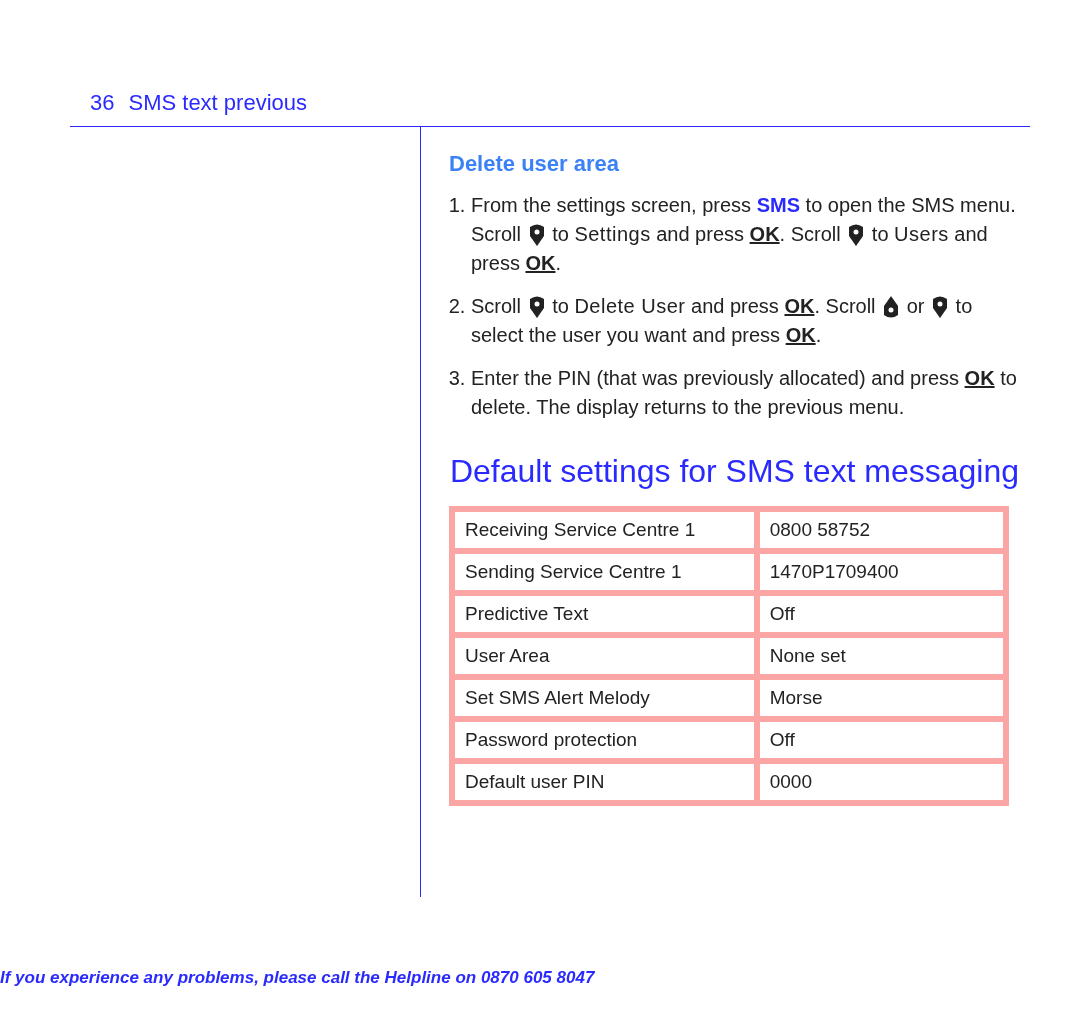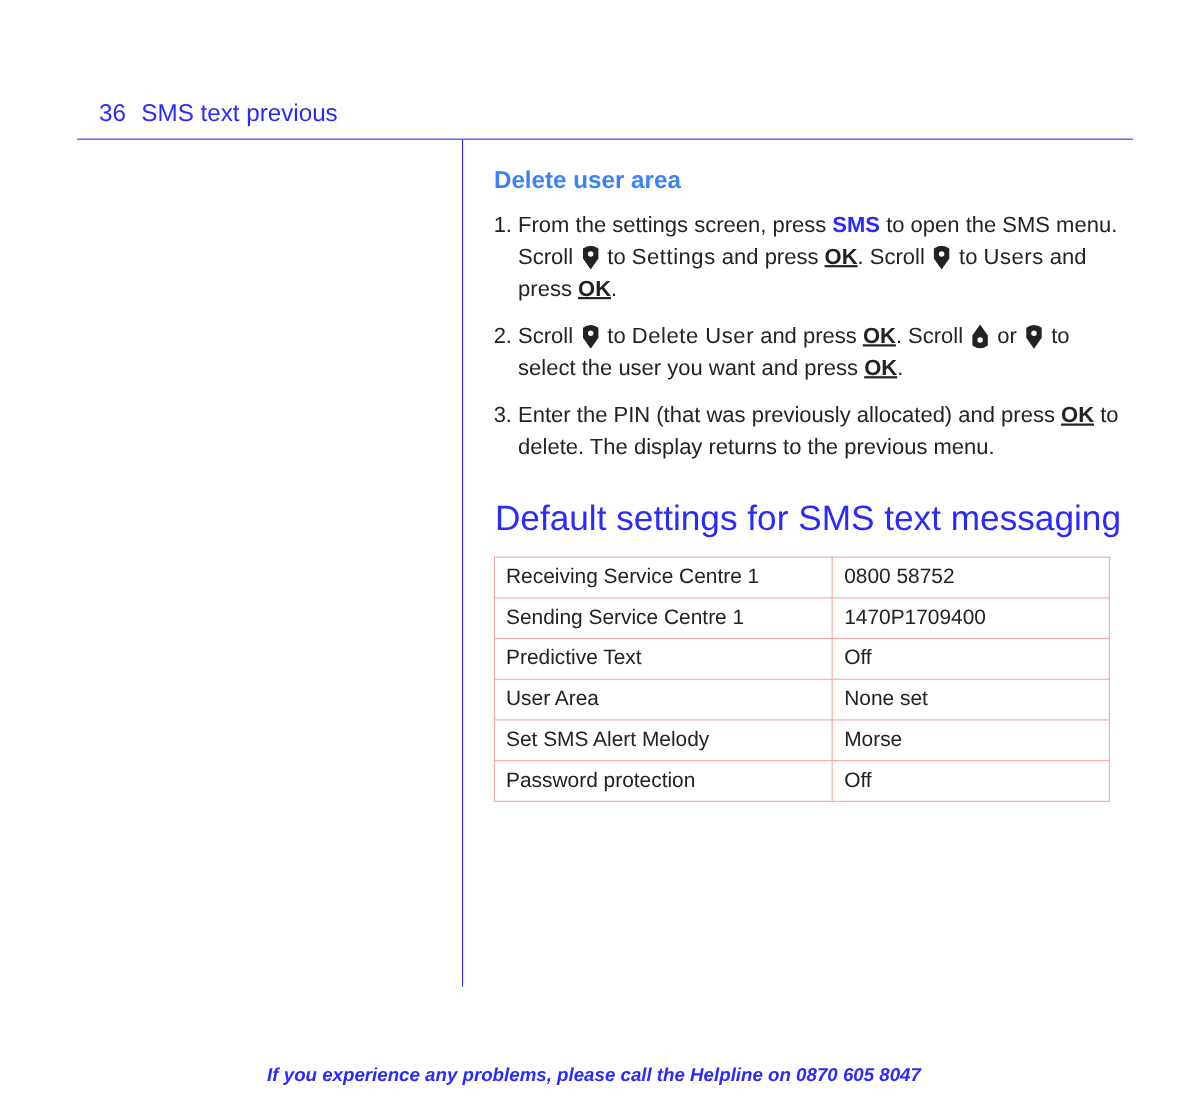--- a/index.html
+++ b/index.html
@@ -103,31 +103,30 @@
     display: block;
     width: 20px;
     height: 22px;
   }
   table.settings {
     border-collapse: collapse;
     width: 560px;
     font-size: 19px;
   }
   table.settings td {
-    border: 1px solid #fca5a5;
+    border: 6px solid #fca5a5;
     padding: 7px 10px;
     color: #222;
   }
   table.settings td.label-cell { width: 55%; }
   .footer-note {
     position: absolute;
     bottom: 30px;
     left: 0;
     right: 0;
-    text-align: center;
     color: #2a2aff;
     font-size: 17px;
     font-style: italic;
     font-weight: 600;
   }
   .footer-note .phone {
     font-weight: 700;
   }
 </style>
 </head>
@@ -195,20 +194,24 @@
               <td>None set</td>
             </tr>
           <tr>
               <td class="label-cell">Set SMS Alert Melody</td>
               <td>Morse</td>
             </tr>
           <tr>
               <td class="label-cell">Password protection</td>
               <td>Off</td>
             </tr>
+          <tr>
+              <td class="label-cell">Default user PIN</td>
+              <td>0000</td>
+            </tr>
         </tbody>
       </table>
 
     </div>
   </div>
 
   <div class="footer-note">
     <span>If you experience any problems, please call the Helpline on </span><span class="phone">0870 605 8047</span>
   </div>
 

